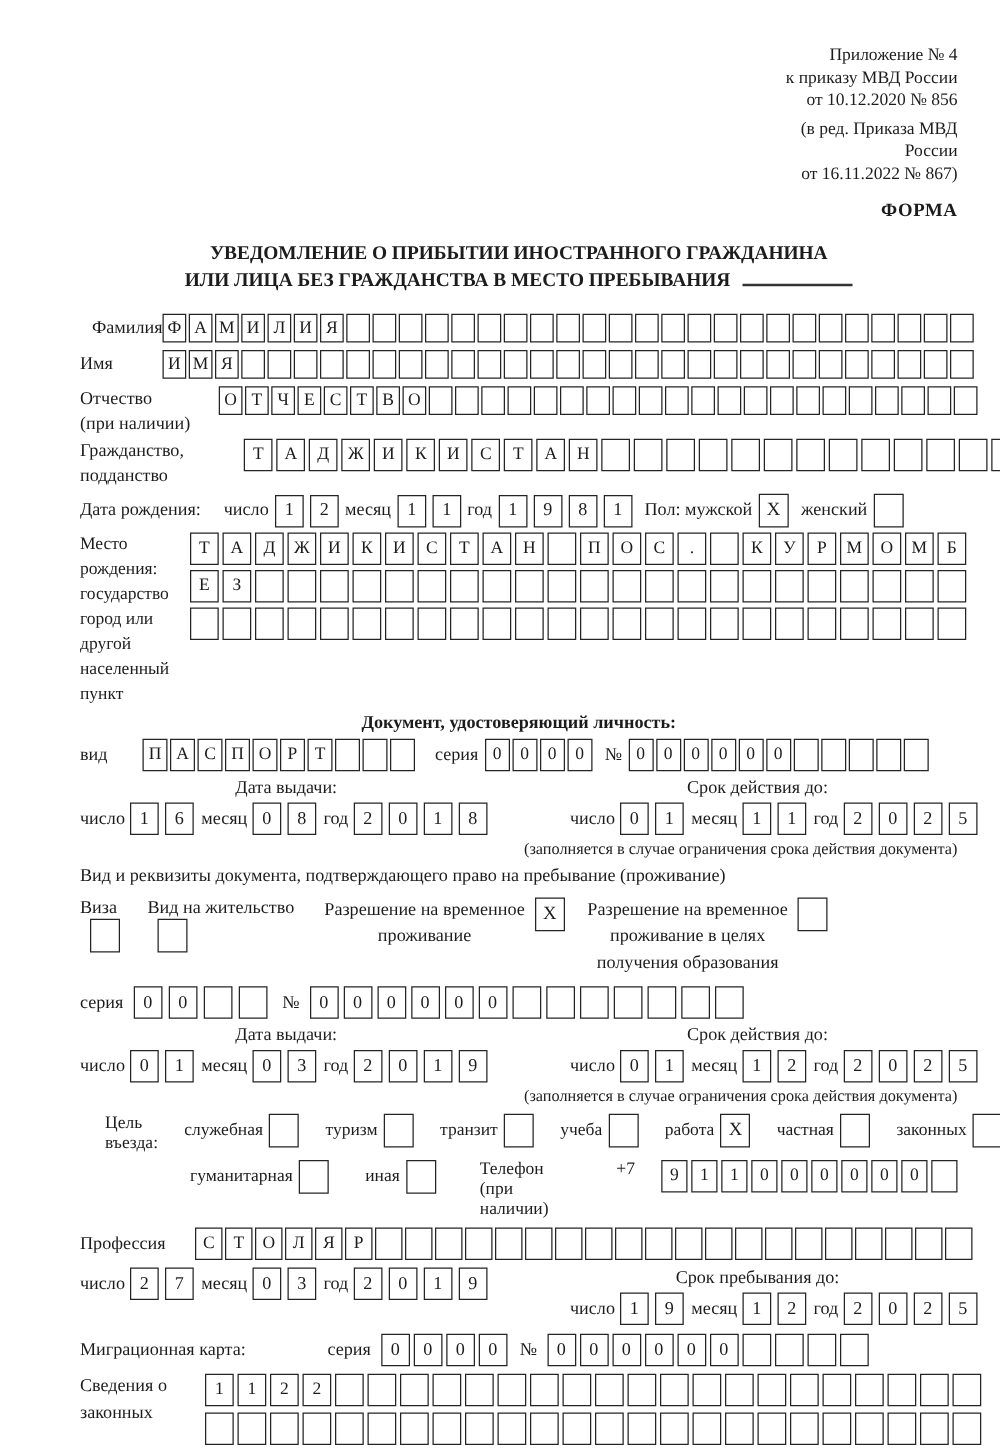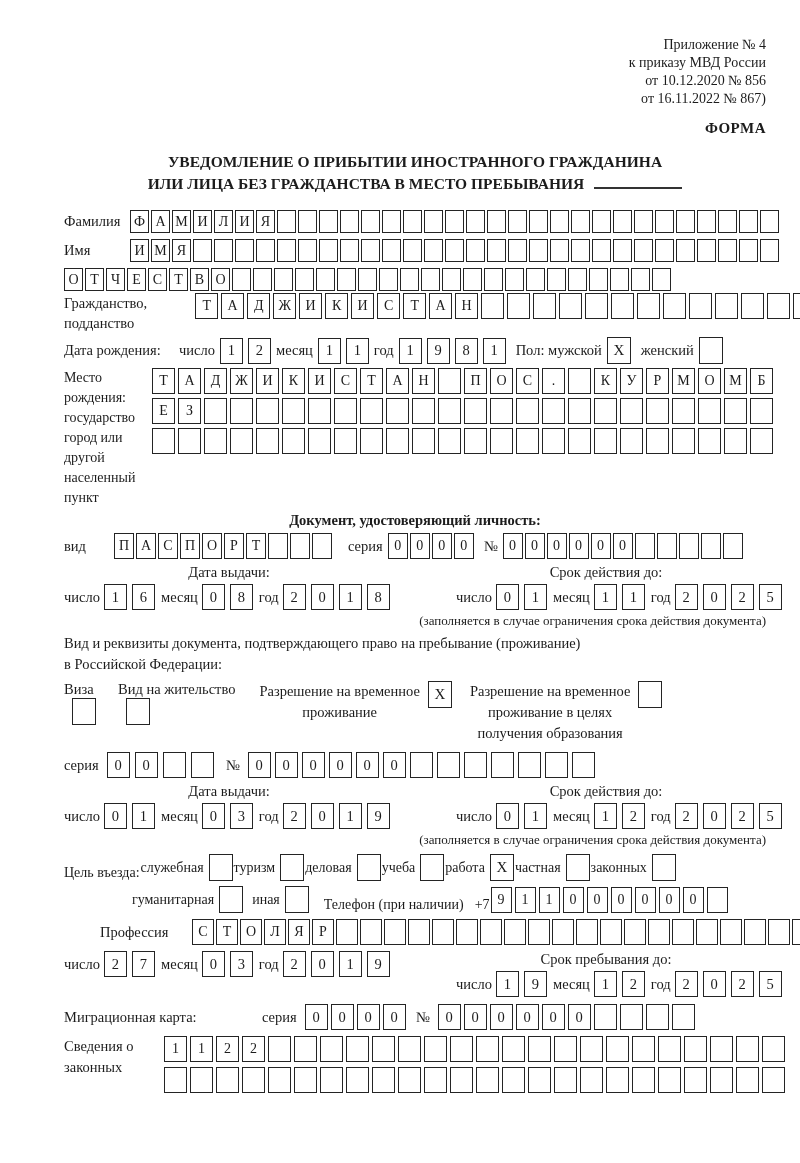--- a/index.html
+++ b/index.html
@@ -43,48 +43,49 @@
   .dg-line{display:flex;align-items:center;}
   .note-right{text-align:right;font-size:13px;margin-top:3px;}
   
   .res-opts{display:flex;align-items:flex-start;margin-top:8px;}
   .res-item{display:flex;align-items:flex-start;flex-direction:column;}
   .res-item .checkbox{margin-left:8px;}
   .res-item-top{display:flex;align-items:flex-start;}
   .res-item-top .checkbox{margin-left:8px;}
   .opt-text{text-align:center;line-height:21px;}
   
-  .purpose-row{display:flex;align-items:flex-end;gap:1px;font-size:14px;}
+  .purpose-row{display:flex;align-items:flex-start;gap:21px;font-size:14px;margin-left:20px;}
   .popt{display:inline-flex;align-items:center;gap:5px;}
   
   .rep-labels{flex:0 0 100px;}
   .rep-labels div{line-height:21px;}
 </style>
 </head>
 <body>
 
 <div class="page">
 
   <div class="header-note">
     <div>Приложение № 4</div>
     <div>к приказу МВД России</div>
     <div>от 10.12.2020 № 856</div>
+    <div class="rev">(в ред. Приказа МВД России</div>
     <div>от 16.11.2022 № 867)</div>
   </div>
 
   <div class="forma">ФОРМА</div>
 
   <div class="title">
     <div>УВЕДОМЛЕНИЕ О ПРИБЫТИИ ИНОСТРАННОГО ГРАЖДАНИНА</div>
     <div><span>ИЛИ ЛИЦА БЕЗ ГРАЖДАНСТВА В МЕСТО ПРЕБЫВАНИЯ</span><span class="blank-line"></span></div>
   </div>
 
 
   <div class="frow" style="margin-top:15px;">
-    <div style="flex:0 0 66px;">Фамилия</div>
+    <div style="flex:0 0 66px;text-align:right;">Фамилия</div>
     <div class="cells cells-sm">
         <span class="cell">Ф</span>
         <span class="cell">А</span>
         <span class="cell">М</span>
         <span class="cell">И</span>
         <span class="cell">Л</span>
         <span class="cell">И</span>
         <span class="cell">Я</span>
         <span class="cell"></span>
         <span class="cell"></span>
@@ -144,20 +145,24 @@
         <span class="cell"></span>
         <span class="cell"></span>
         <span class="cell"></span>
         <span class="cell"></span>
         <span class="cell"></span>
         <span class="cell"></span>
       </div>
   </div>
 
   <div class="frow-top" style="margin-top:6px;">
+    <div class="lblcol" style="flex:0 0 111px;">
+      <div>Отчество</div>
+      <div>(при наличии)</div>
+    </div>
     <div class="cells cells-sm">
         <span class="cell">О</span>
         <span class="cell">Т</span>
         <span class="cell">Ч</span>
         <span class="cell">Е</span>
         <span class="cell">С</span>
         <span class="cell">Т</span>
         <span class="cell">В</span>
         <span class="cell">О</span>
         <span class="cell"></span>
@@ -413,21 +418,20 @@
             <span class="cell">0</span>
             <span class="cell">2</span>
             <span class="cell">5</span>
           </span>
       </div>
     </div>
   </div>
   <div class="note-right">(заполняется в случае ограничения срока действия документа)</div>
 
   <div style="margin-top:6px;">Вид и реквизиты документа, подтверждающего право на пребывание (проживание)</div>
-  <div style="margin-top:4px;">в Российской Федерации:</div>
 
   <div class="res-opts">
     <div class="res-item">
       <span>Виза</span>
       <span class="checkbox"></span>
     </div>
     <div class="res-item" style="margin-left:22px;">
       <span>Вид на жительство</span>
       <span class="checkbox"></span>
     </div>
@@ -526,21 +530,21 @@
     <span>Цель въезда:</span>
     <span class="popt">
         <span>служебная</span>
         <span class="checkbox"></span>
       </span>
     <span class="popt">
         <span>туризм</span>
         <span class="checkbox"></span>
       </span>
     <span class="popt">
-        <span>деловая</span>
+        <span>транзит</span>
         <span class="checkbox"></span>
       </span>
     <span class="popt">
         <span>учеба</span>
         <span class="checkbox"></span>
       </span>
     <span class="popt">
         <span>работа</span>
         <span class="checkbox">X</span>
       </span>
@@ -573,21 +577,21 @@
         <span class="cell">0</span>
         <span class="cell">0</span>
         <span class="cell">0</span>
         <span class="cell">0</span>
         <span class="cell">0</span>
         <span class="cell"></span>
       </div>
   </div>
 
   <div class="frow" style="margin-top:6px;">
-    <div style="flex:0 0 92px;margin-left:36px;">Профессия</div>
+    <div style="flex:0 0 92px;">Профессия</div>
     <div class="cells cells-prof">
         <span class="cell">С</span>
         <span class="cell">Т</span>
         <span class="cell">О</span>
         <span class="cell">Л</span>
         <span class="cell">Я</span>
         <span class="cell">Р</span>
         <span class="cell"></span>
         <span class="cell"></span>
         <span class="cell"></span>

